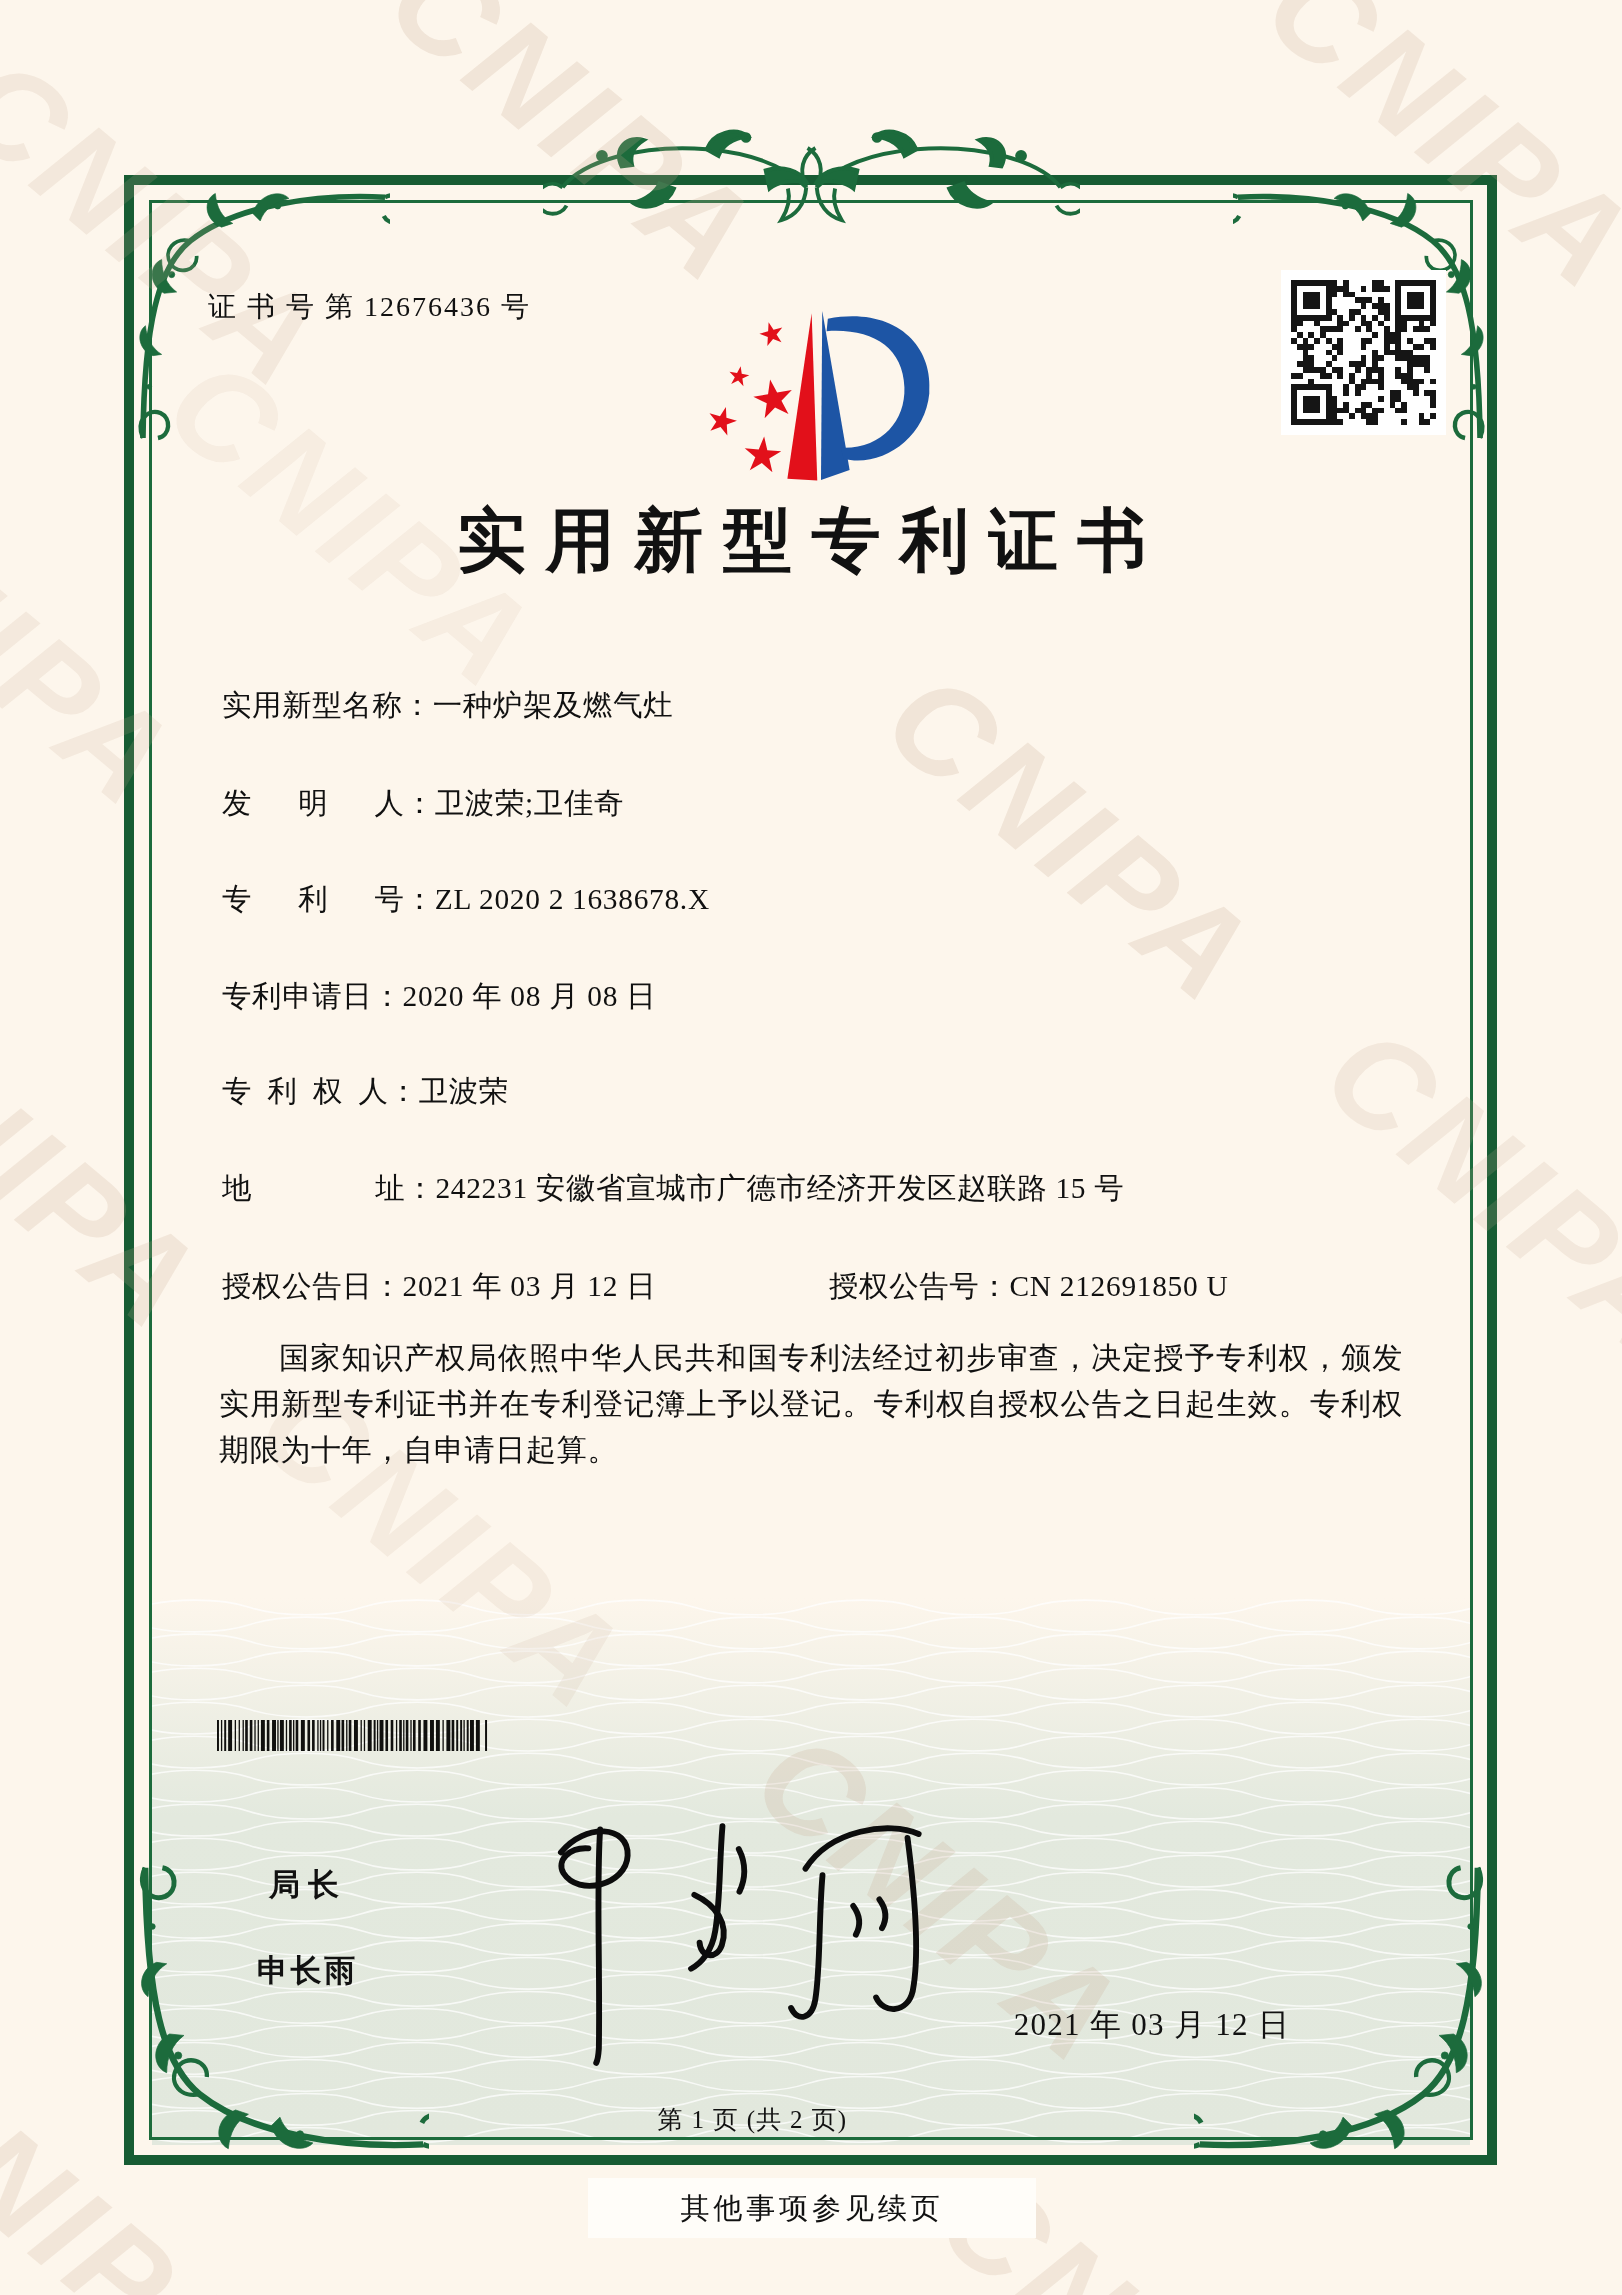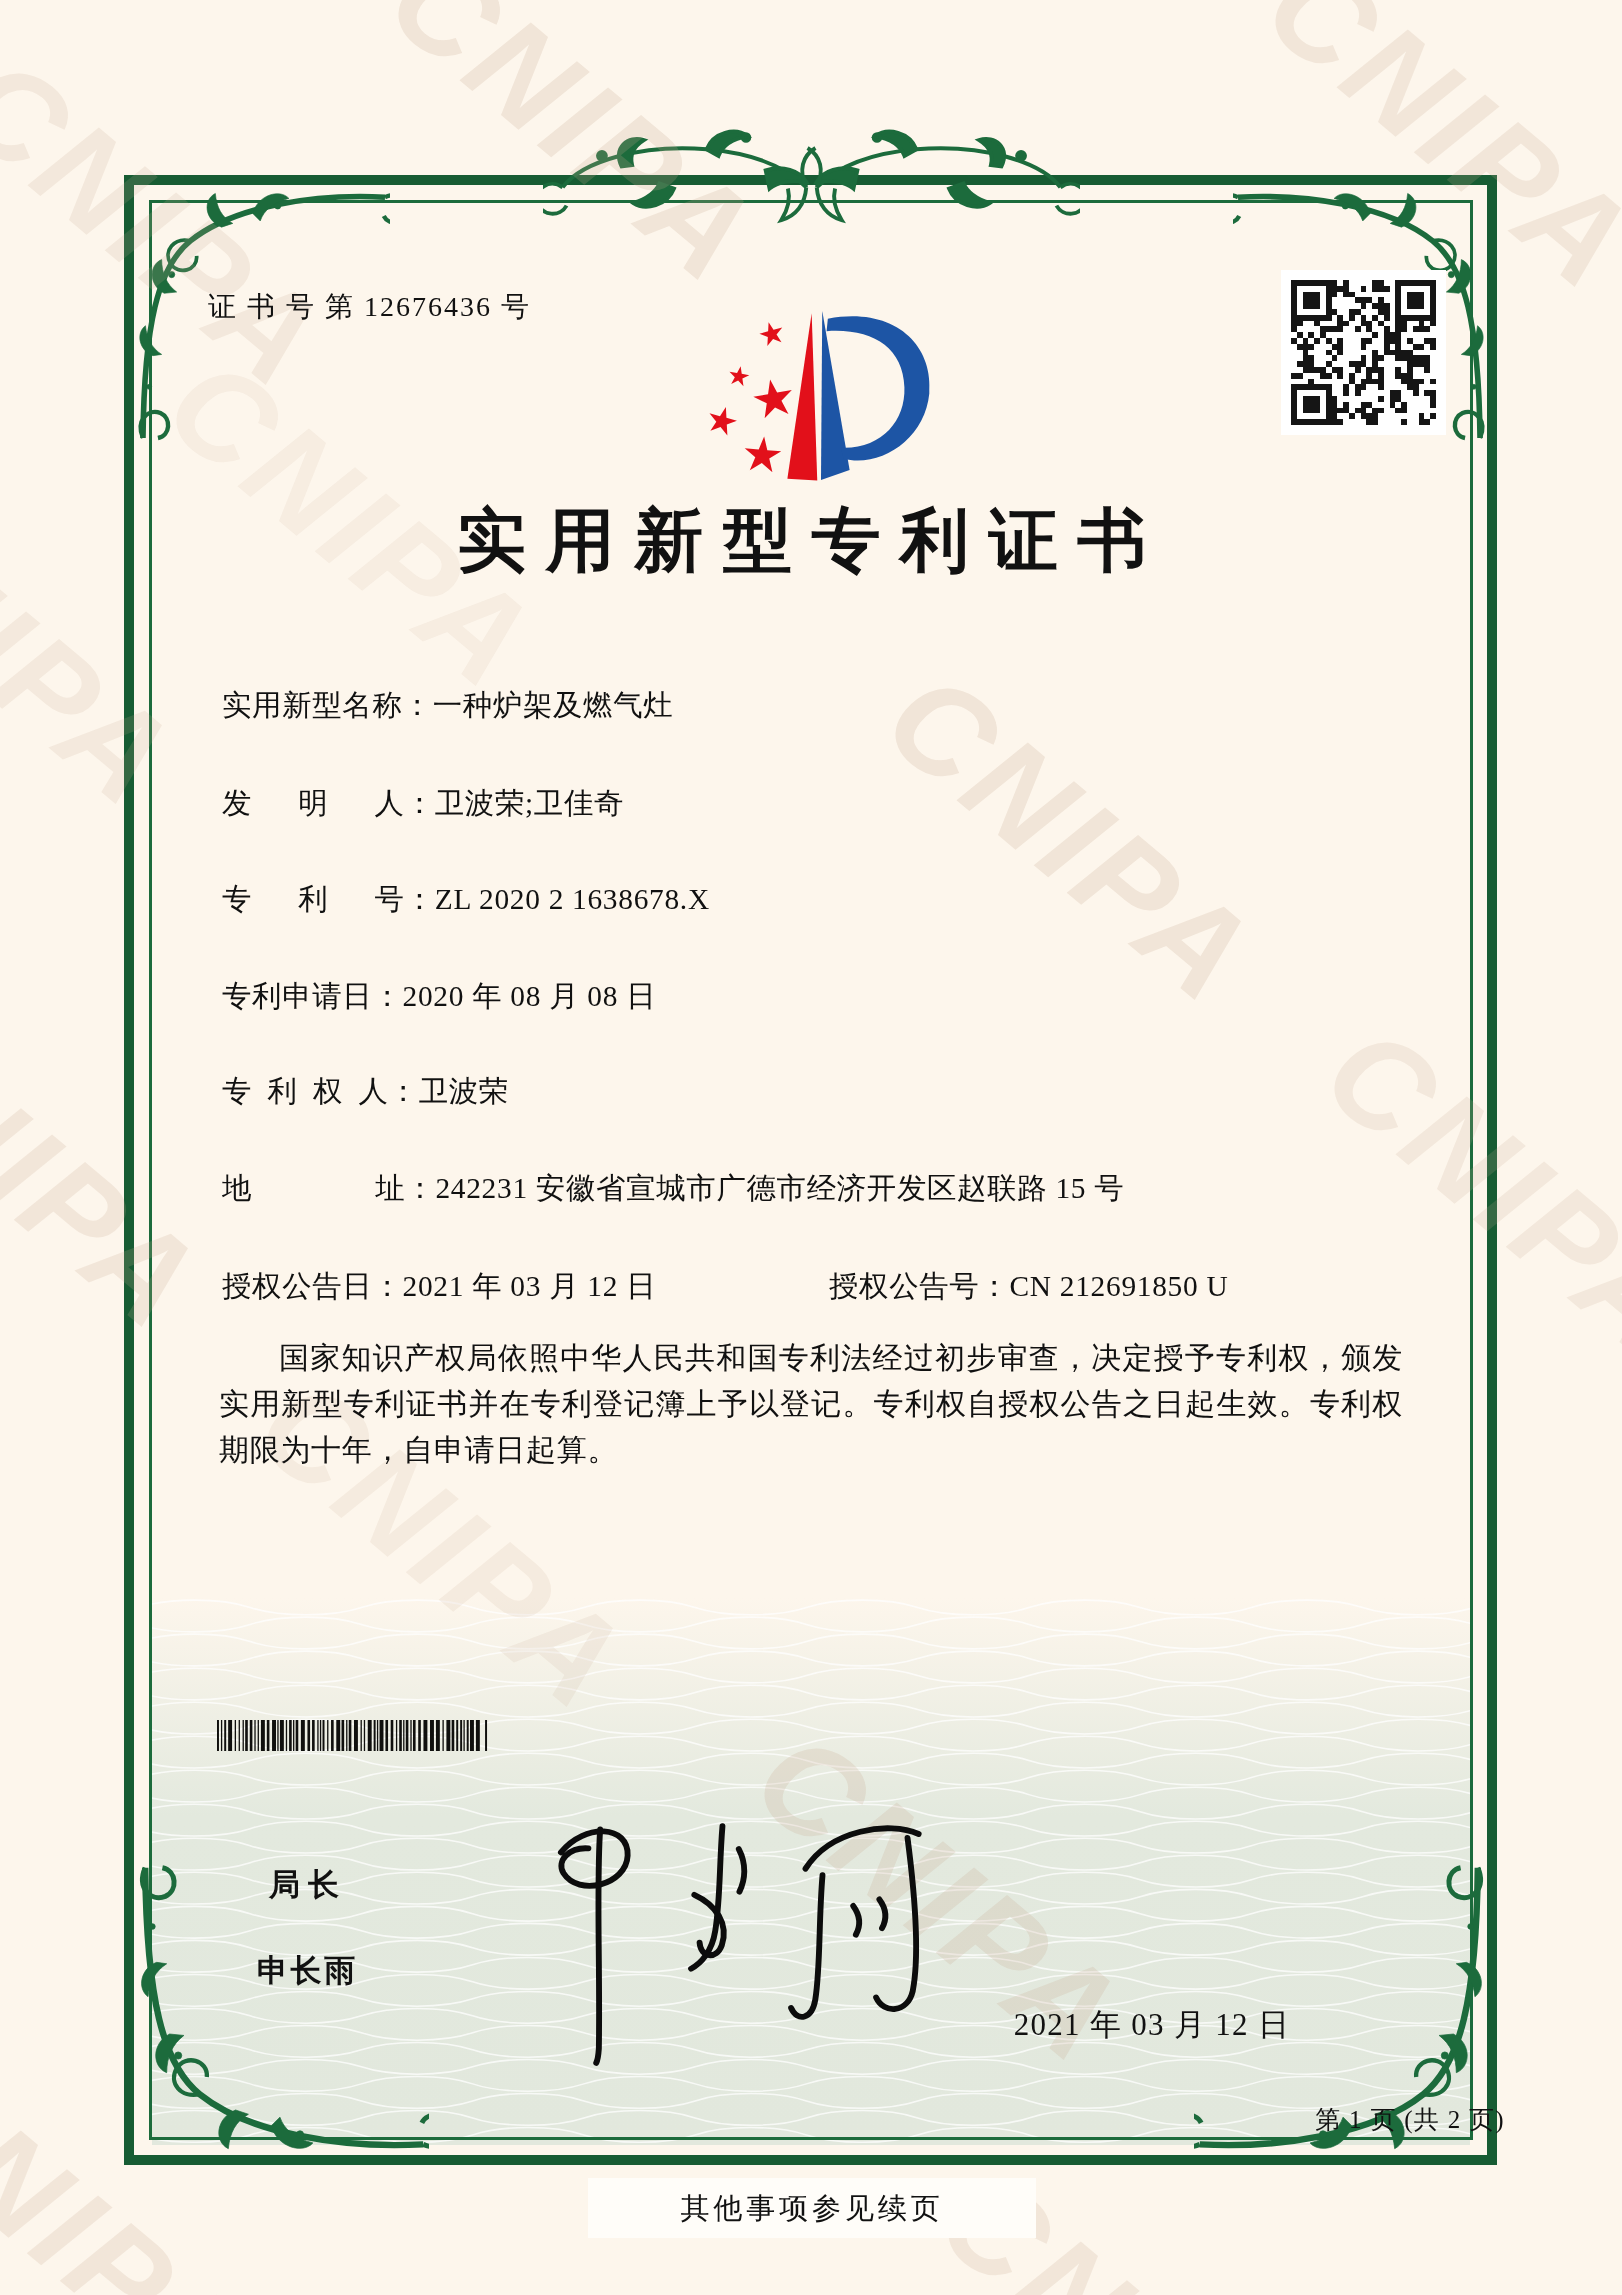--- a/index.html
+++ b/index.html
@@ -28,21 +28,21 @@
   .row{left:222px;font-size:29.4px;letter-spacing:0.7px;white-space:nowrap;}
   .grant{left:829px;font-size:29.4px;letter-spacing:0.7px;white-space:nowrap;}
   .body-text{left:219px;top:1335px;width:1184px;font-size:30px;line-height:46px;
              letter-spacing:0.7px;text-align:justify;}
   .body-text p{margin:0;text-indent:60px;}
   .sig-title{left:257px;top:1864px;font-size:31px;font-weight:bold;letter-spacing:7.9px;
              font-family:Liberation Mono, monospace;margin-left:12px;}
   .sig-name{left:257px;top:1950px;font-size:31px;font-weight:bold;letter-spacing:2.6px;
             font-family:Liberation Serif, serif;}
   .date{left:910px;top:2004px;width:484px;text-align:center;font-size:31px;letter-spacing:1.3px;}
-  .pageno{left:0;top:2103px;width:1505px;text-align:right;font-size:25px;letter-spacing:1.3px;}
+  .pageno{left:0;top:2103px;width:1505px;text-align:center;font-size:25px;letter-spacing:1.3px;}
   .note-box{left:588px;top:2178px;width:448px;height:60px;background:#fffdf9;text-align:center;
             line-height:60px;font-size:29px;letter-spacing:3.9px;z-index:5;}
   #qrbox{left:1281px;top:270px;width:165px;height:165px;background:#ffffff;}
   #qr{position:absolute;left:9.8px;top:9.8px;width:145px;height:145px;fill:#151515;shape-rendering:crispEdges;}
   #barcode{left:217px;top:1720px;width:272px;height:31px;fill:#10100e;}
   #logo{left:694px;top:272px;width:249px;height:218px;}
   #signature{left:523px;top:1767px;width:497px;height:308px;stroke:#0c0c0c;fill:none;
              stroke-linecap:round;stroke-linejoin:round;}
 </style>
 </head>

